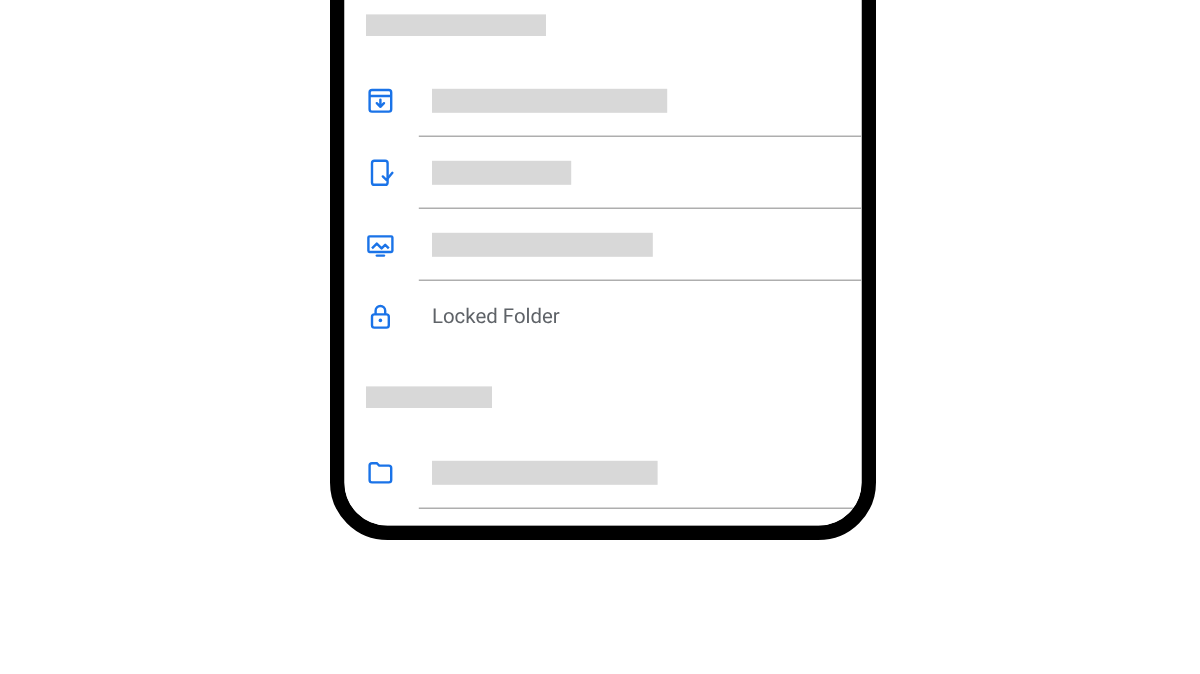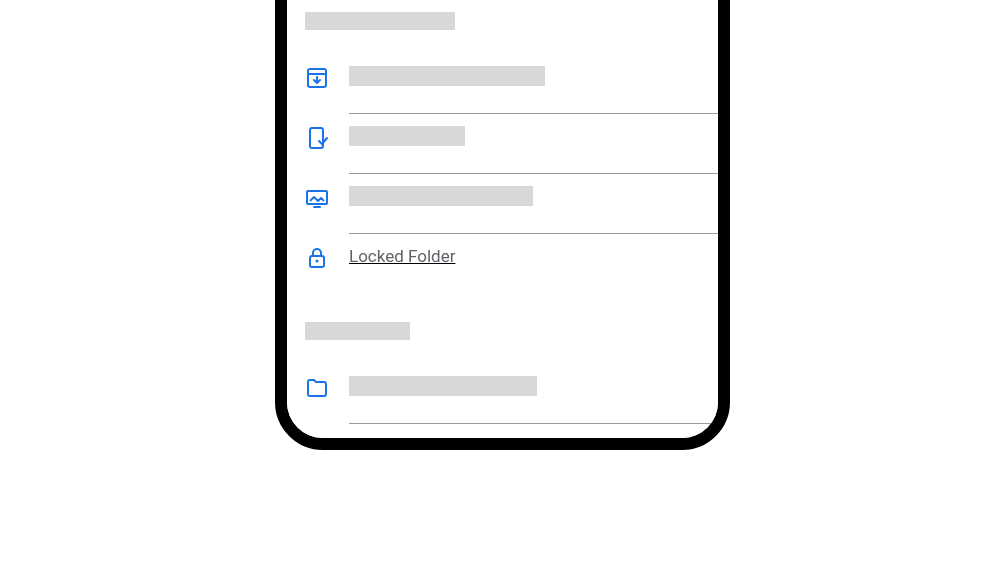--- a/index.html
+++ b/index.html
@@ -32,25 +32,25 @@
   .list { padding-top: 242px; }
   .section-header {
     height: 18px;
     background: #d8d8d8;
     margin: 0 0 36px 0;
   }
   .sh1 { width: 150px; }
   .sh2 { width: 105px; margin-top:6px; }
   .row {
     display: flex;
-    gap: 20px;
+    align-items: center;
+    gap: 31px;
     height: 36px;
     margin-bottom: 24px;
     position: relative;
-    text-decoration: underline;
   }
   .row .divider {
     position: absolute;
     left: 44px;
     right: -18px;
     bottom: -12px;
     height: 1px;
     background: #9b9b9b;
   }
   .icon {

